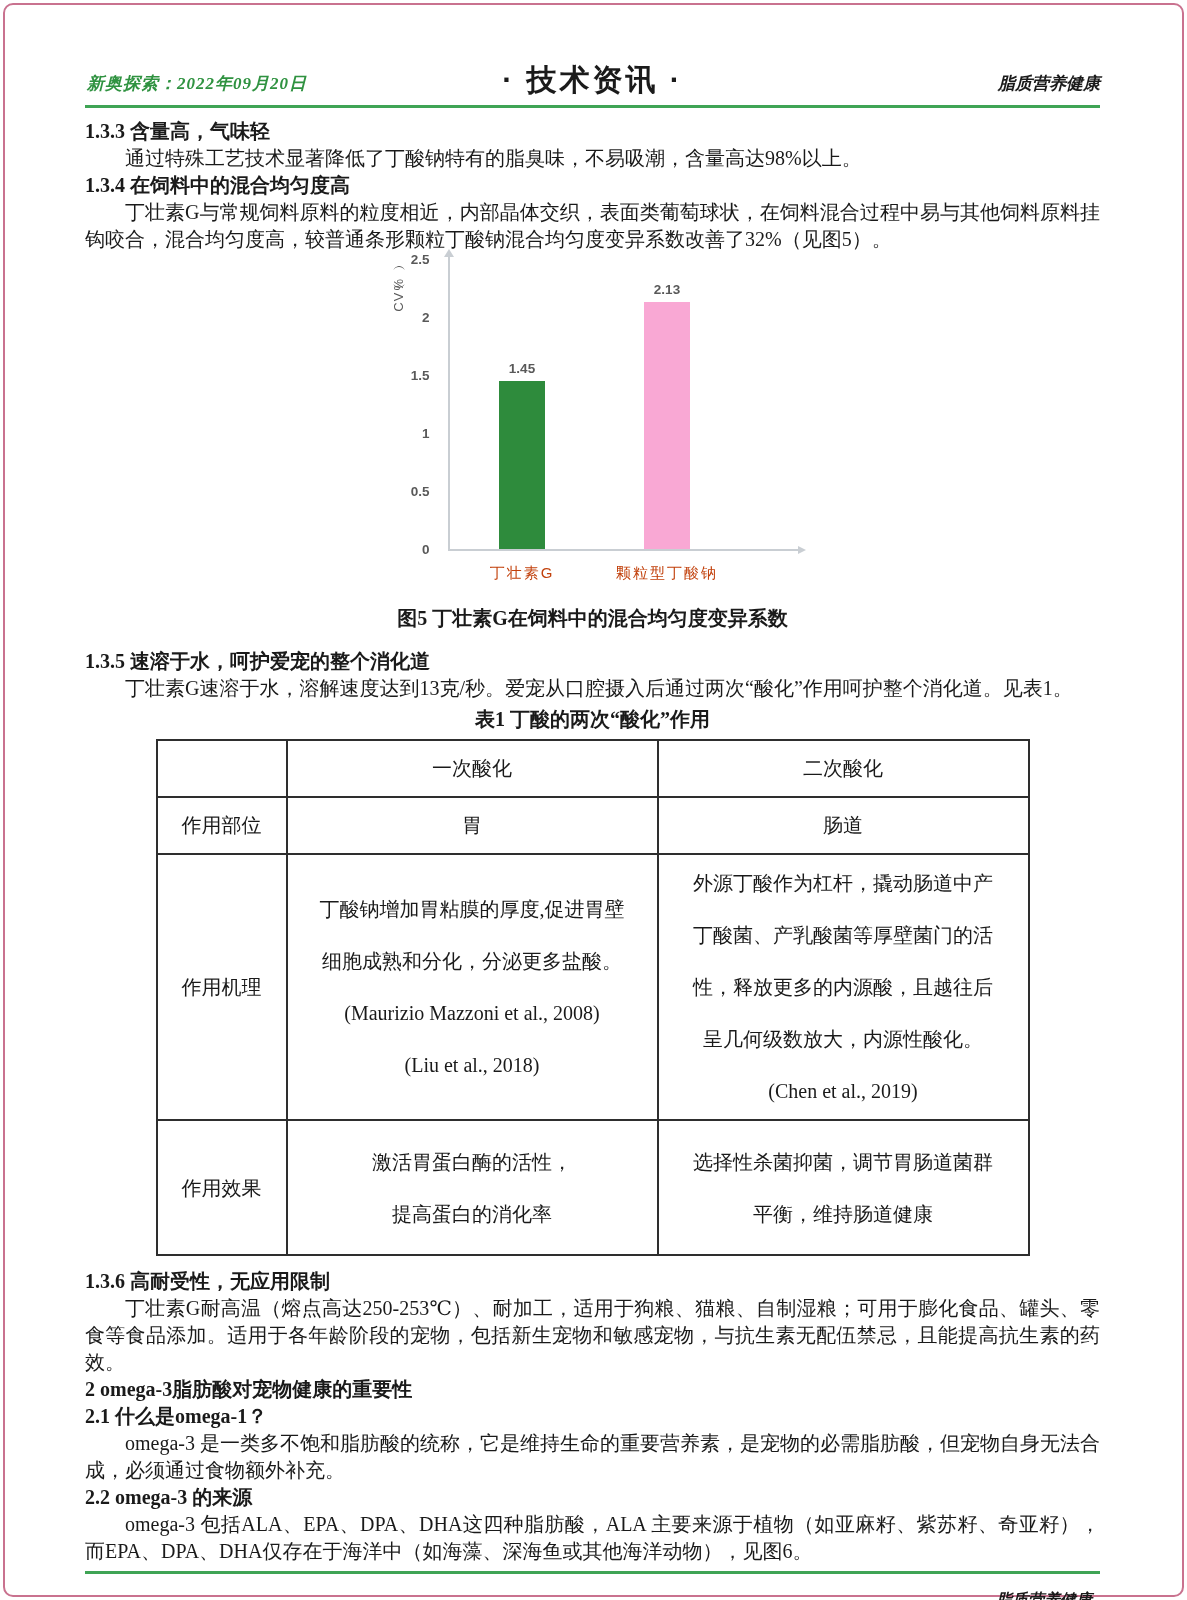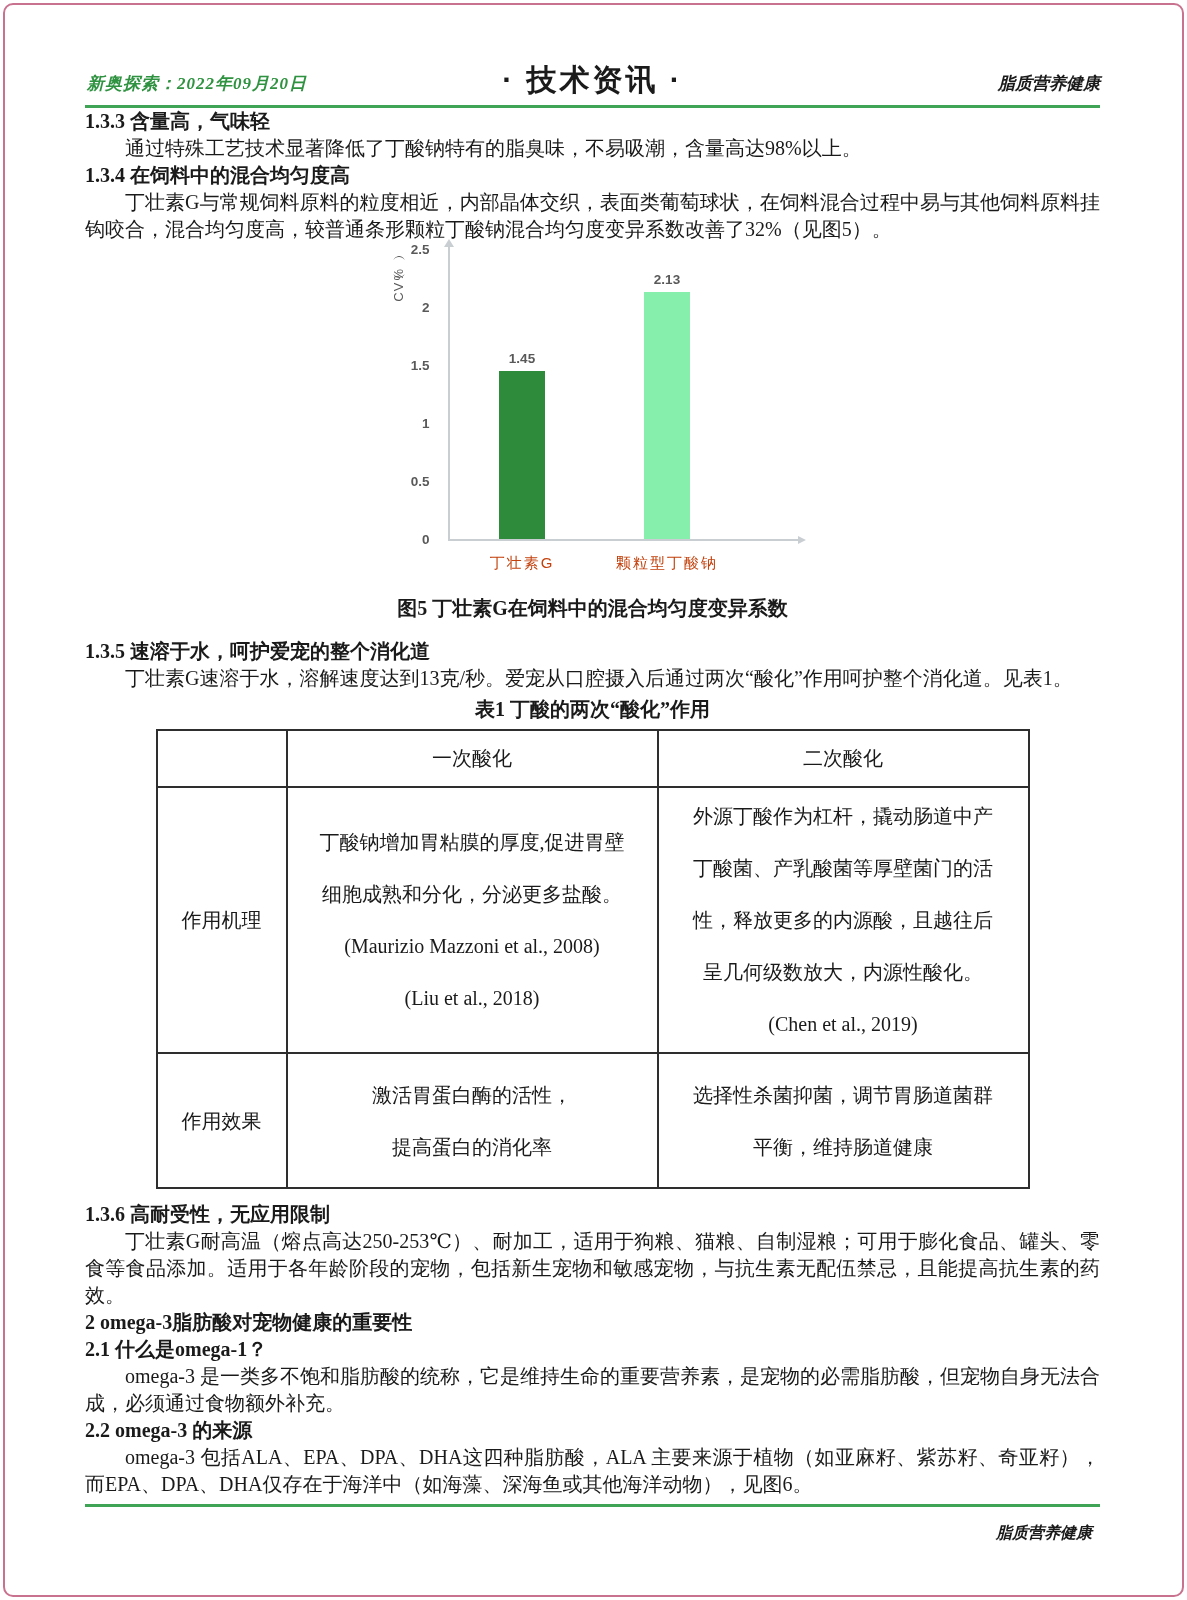--- a/index.html
+++ b/index.html
@@ -3,21 +3,21 @@
 <meta charset="utf-8">
 <style>
   * { margin:0; padding:0; box-sizing:border-box; }
   html,body { background:#ffffff; }
   body { font-family:"Liberation Serif","DejaVu Serif",serif; color:#1a1a1a; }
   .page { position:relative; width:1187px; height:1600px; background:#fff; overflow:hidden; }
   .frame { position:absolute; inset:3px; border:2px solid #c9728f; border-radius:10px; pointer-events:none; }
   .content { position:relative; padding:70px 87px 0 85px; }
 
   
-  .hdr { position:relative; height:38px; border-bottom:3px solid #3fa455; }
+  .hdr { position:relative; height:38px; border-bottom:3px solid #3fa455; margin-bottom:10px; }
   .hdr-left { position:absolute; left:2px; bottom:10px; color:#2f9240; font-weight:bold; font-style:italic; font-size:17px; letter-spacing:1px; }
   .hdr-center { position:absolute; left:50%; transform:translateX(-50%); bottom:4px; font-size:30px; font-weight:bold; letter-spacing:3px; font-family:"Liberation Sans","DejaVu Sans",sans-serif; }
   .hdr-right { position:absolute; right:0; bottom:10px; font-weight:bold; font-style:italic; font-size:17px; }
 
   h3.sec { font-size:20px; font-weight:bold; line-height:27px; }
   p.body { font-size:20px; line-height:27px; text-indent:2em; text-align:justify; }
 
   
   .chart { width:430px; margin:6px auto 0; position:relative; height:332px; font-family:"Liberation Sans","DejaVu Sans",sans-serif; }
   .y-axis { position:absolute; left:70px; bottom:40px; width:2px; height:296px; background:#c9ced3; }
@@ -77,21 +77,21 @@
           <div class="ytick" style="bottom: 282px;">2.5</div>
         </div>
       <div class="y-axis"></div>
       <div class="y-arrow"></div>
       <div class="x-axis"></div>
       <div class="x-arrow"></div>
       <div class="plot" id="plot">
           <div class="bar" style="height: 168.2px; left: calc(25% - 23px); background: rgb(46, 139, 60);">
             <div class="bar-label">1.45</div>
           </div>
-          <div class="bar" style="height: 247.08px; left: calc(75% - 23px); background: #86efac;">
+          <div class="bar" style="height: 247.08px; left: calc(75% - 23px); background: #f9a8d4;">
             <div class="bar-label">2.13</div>
           </div>
         </div>
       <div id="xcats">
           <div class="xcat" style="left: 144.5px;">丁壮素G</div>
           <div class="xcat" style="left: 289.5px;">颗粒型丁酸钠</div>
         </div>
     </div>
 
     <div class="fig-caption">图5 丁壮素G在饲料中的混合均匀度变异系数</div>
@@ -104,20 +104,31 @@
       <tbody id="t1body">
           <tr class="trow-0">
             <td class="tcol-0">
               <div class="cell-line"></div>
             </td>
             <td class="tcol-1">
               <div class="cell-line">一次酸化</div>
             </td>
             <td class="tcol-2">
               <div class="cell-line">二次酸化</div>
+            </td>
+          </tr>
+          <tr class="trow-1">
+            <td class="tcol-0">
+              <div class="cell-line">作用部位</div>
+            </td>
+            <td class="tcol-1">
+              <div class="cell-line">胃</div>
+            </td>
+            <td class="tcol-2">
+              <div class="cell-line">肠道</div>
             </td>
           </tr>
           <tr class="trow-2">
             <td class="tcol-0">
               <div class="cell-line">作用机理</div>
             </td>
             <td class="tcol-1">
               <div class="cell-line">丁酸钠增加胃粘膜的厚度,促进胃壁</div>
               <div class="cell-line">细胞成熟和分化，分泌更多盐酸。</div>
               <div class="cell-line">(Maurizio Mazzoni et al., 2008)</div>

